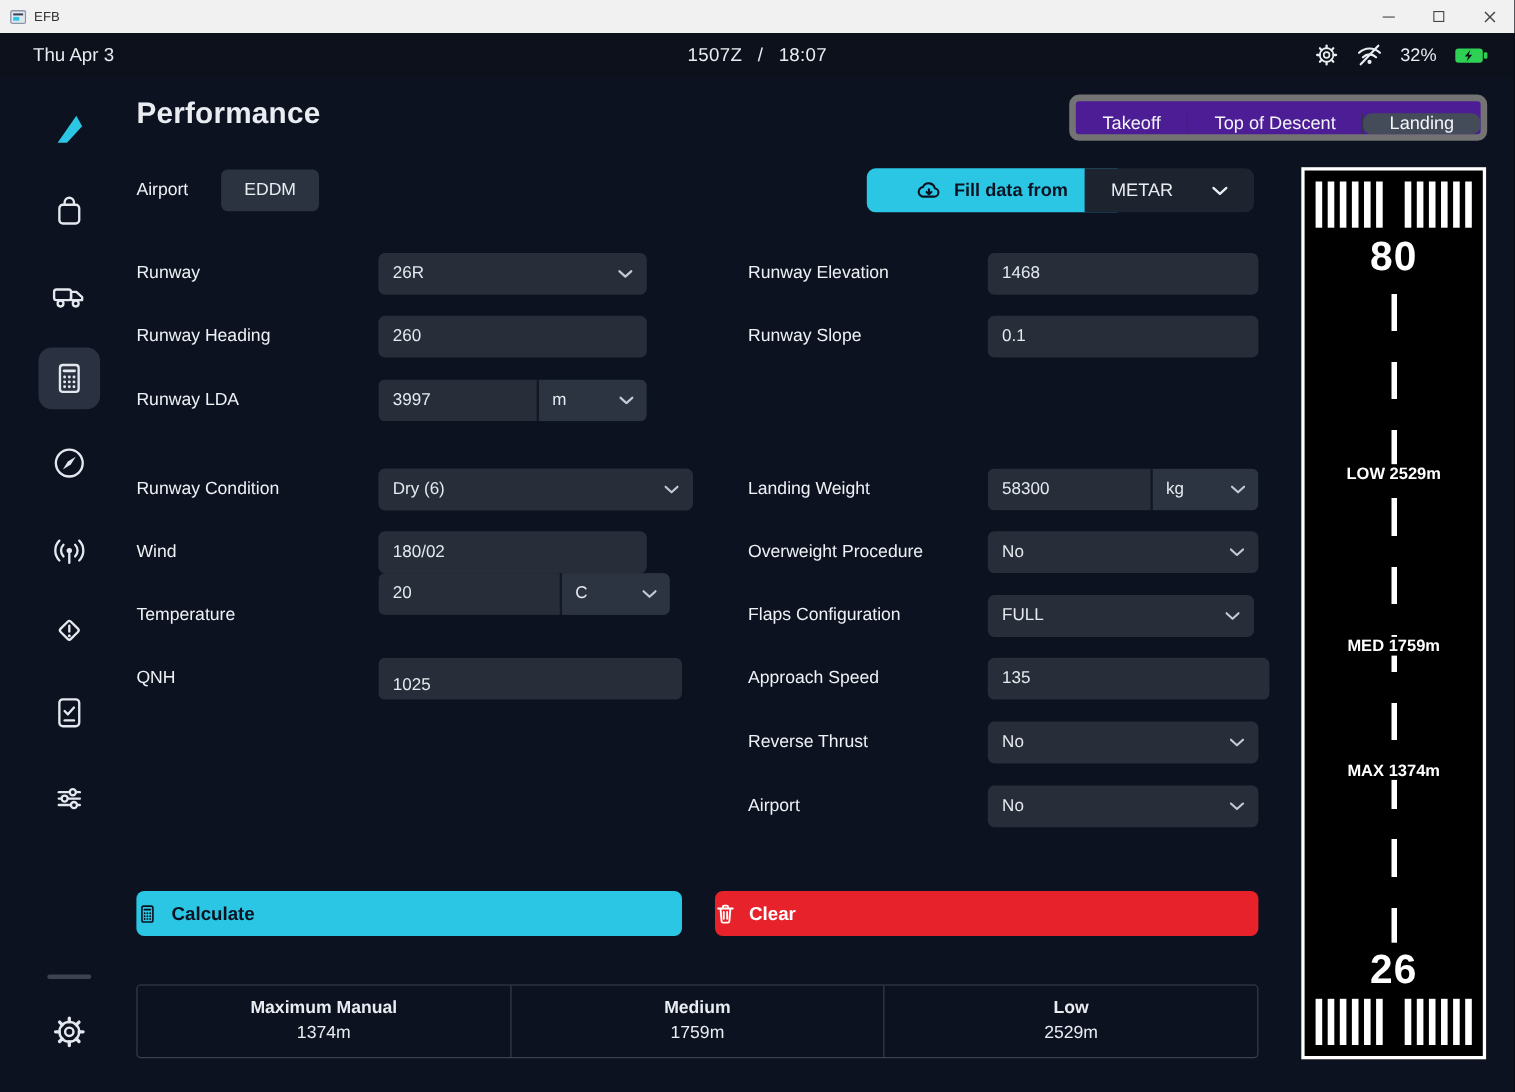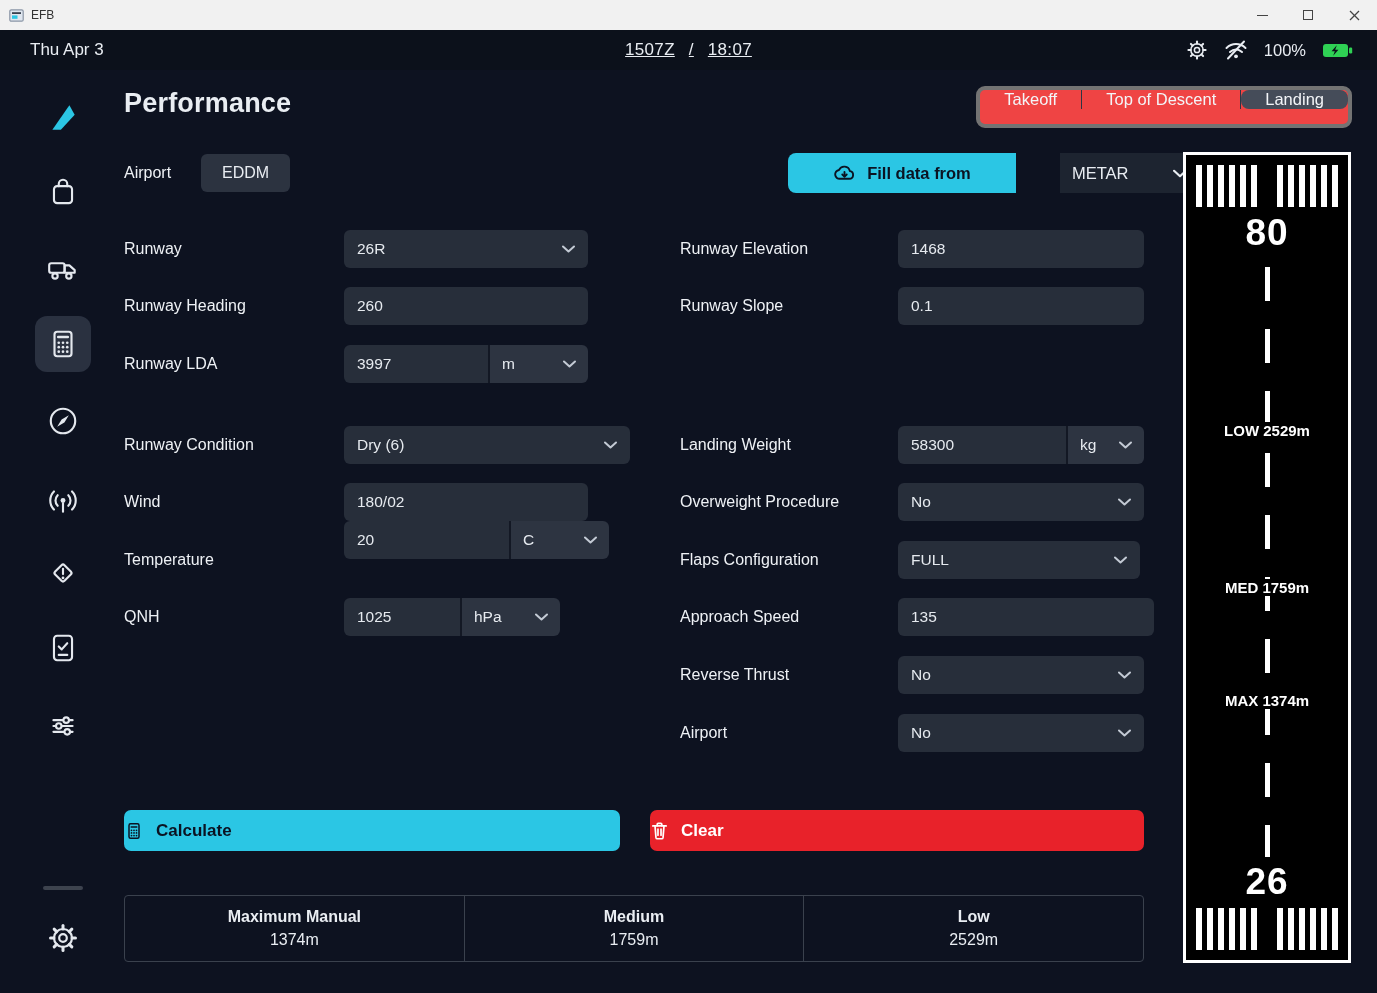--- a/index.html
+++ b/index.html
@@ -16,33 +16,33 @@
   .win-btn { width:46px; height:100%; display:flex; align-items:center; justify-content:center; cursor:pointer; }
   .glyph-min { width:11px; height:1px; background:#444; display:block; }
   .glyph-max { width:10px; height:10px; border:1px solid #444; display:block; }
 
   
   .statusbar { position:absolute; left:0; top:30px; width:100%; height:40px; background:#0c111b;
                font-size:17px; }
   .sb-date { position:absolute; left:30px; top:0; height:40px; display:flex; align-items:center; }
   .sb-time { position:absolute; left:0; top:0; width:100%; height:40px; display:flex; align-items:center;
              justify-content:center; letter-spacing:.3px; }
-  .sb-time span { margin:0 7px;text-decoration:underline; }
+  .sb-time span { margin:0 7px; }
   .sb-right { position:absolute; right:24px; top:0; height:40px; display:flex; align-items:center; gap:16px; }
 
   
   .nav-item { position:absolute; left:35px; width:56px; height:56px; display:flex; align-items:center;
               justify-content:center; border-radius:12px; cursor:pointer; }
   .nav-item.active { background:#2a3140; }
   .side-divider { position:absolute; left:43px; top:886px; width:40px; height:4px; border-radius:2px; background:#3d434e; }
 
   
   .page-title { position:absolute; left:124px; top:88px; font-size:27px; font-weight:700; letter-spacing:.2px; }
-  .tabs { position:absolute; right:25px; top:86px; height:42px; display:flex; align-items:flex-start;
-          background:#ef4444; border:4px solid #737373; border-radius:9px; overflow:hidden; }
+  .tabs { position:absolute; right:25px; top:86px; height:42px; display:flex; align-items:flex-end;
+          background:#4c1d95; border:6px solid #737373; border-radius:9px; overflow:hidden; }
   .tab { display:flex; align-items:center; padding:0 24px; font-size:16.5px; color:#f3f5f8; cursor:pointer;
          border-right:1px solid #2e3543; }
   .tab:last-child { border-right:none; }
   .tab.active { background:#454c59; border-radius:8px; }
 
   
   .flabel { position:absolute; height:38px; display:flex; align-items:center; font-size:16px; color:#eef1f5; }
   .field-select { position:absolute; height:38px; background:#272e3a; border-radius:6px;
                   display:flex; align-items:center; justify-content:space-between; padding:0 13px;
                   font-size:15.5px; color:#e6eaef; cursor:pointer; }
@@ -51,23 +51,23 @@
   .unit-group { position:absolute; height:38px; display:flex; border-radius:6px; overflow:hidden; }
   .unit-group input { flex:1; min-width:0; background:#272e3a; border:none; color:#e6eaef;
                       font-size:15.5px; padding:16px 13px; outline:none; font-family:inherit; }
   .unit-select { display:flex; align-items:center; justify-content:space-between; background:#2d3441;
                  border-left:2px solid #131824; padding:0 12px; font-size:15.5px; color:#e6eaef; cursor:pointer; }
   .airport-btn { position:absolute; left:201px; top:154px; height:38px; padding:0 21px; background:#2c3340;
                  border-radius:6px; display:flex; align-items:center; font-size:16px; cursor:pointer; }
   .fill-btn { position:absolute; left:788px; top:153px; width:228px; height:40px; background:#2bc6e4;
               border-radius:8px 0 0 8px; display:flex; align-items:center; justify-content:center; gap:11px;
               color:#0b1322; font-size:16.5px; font-weight:600; cursor:pointer; }
-  .metar-select { position:absolute; left:1060px; top:153px; width:139px; height:40px; background:#1d2430;
+  .metar-select { position:absolute; left:986px; top:153px; width:154px; height:40px; background:#1d2430;
                   border-radius:0 8px 8px 0; display:flex; align-items:center; justify-content:space-between;
-                  padding:0 12px; font-size:16.5px; cursor:pointer; }
+                  padding:0 24px; font-size:16.5px; cursor:pointer; }
 
   
   .btn { position:absolute; top:810px; height:41px; border:none; border-radius:7px; display:flex;
          align-items:center; justify-content:flex-start; gap:12px; font-size:17px; font-weight:700;
          font-family:inherit; cursor:pointer; }
   .btn-calc { left:124px; width:496px; background:#2bc6e4; color:#0b1322; }
   .btn-clear { left:650px; width:494px; background:#e8222a; color:#fff; }
 
   
   .results { position:absolute; left:124px; top:895px; width:1020px; height:67px; border:1px solid #3a414d;
@@ -150,21 +150,21 @@
         </svg>
       </span>
       <span style="display:inline-flex;">
         <svg width="24" height="22" viewBox="0 0 24 22" fill="none" stroke="#e9edf2" stroke-width="2" stroke-linecap="round">
           <path d="M2.5 9 C8 3.8, 16 3.8, 21.5 9"></path>
             <path d="M6 13 C9.6 9.6, 14.4 9.6, 18 13"></path>
           <circle cx="12" cy="17.3" r="1.9" fill="#e9edf2" stroke="none"></circle>
             <line x1="4" y1="19.5" x2="20" y2="2.5"></line>
         </svg>
       </span>
-      <span style="font-size:16.5px;">100%</span>
+      <span style="font-size:16.5px;">32%</span>
       <span style="display:inline-flex;">
         <svg width="31" height="17" viewBox="0 0 31 17">
           <rect x="1" y="2" width="25" height="13" rx="3" fill="#2fd154"></rect>
           <rect x="27" y="5.5" width="3.2" height="6" rx="1.2" fill="#2fd154"></rect>
           <path d="M14.8 3.2 L9.6 9.3 h3.2 l-1.6 4.5 5.2-6.1 h-3.2 z" fill="#0c111b"></path>
         </svg>
       </span>
     </div>
   </div>
 
@@ -335,42 +335,42 @@
       <span>C</span>
       <span class="chev">
           <svg width="13" height="8" viewBox="0 0 13 8">
             <polyline points="1,1.5 6.5,6.5 12,1.5" fill="none" stroke="#c3cad4" stroke-width="2" stroke-linecap="round" stroke-linejoin="round"></polyline>
           </svg>
         </span>
     </div>
   </div>
 
   <div class="flabel" style="left:124px; top:598px;">QNH</div>
-  <div class="unit-group" style="left:344px; top:598px; width:216px;">
+  <div class="unit-group" style="left:344px; top:598px; width:276px;flex-direction:column;">
     <input value="1025" style="">
     <div class="unit-select" style="width:100px;">
       <span>hPa</span>
       <span class="chev">
           <svg width="13" height="8" viewBox="0 0 13 8">
             <polyline points="1,1.5 6.5,6.5 12,1.5" fill="none" stroke="#c3cad4" stroke-width="2" stroke-linecap="round" stroke-linejoin="round"></polyline>
           </svg>
         </span>
     </div>
   </div>
 
   <div class="flabel" style="left:680px; top:230px;">Runway Elevation</div>
   <input class="text-input" style="left: 898px; top: 230px; width: 246px;" value="1468">
 
   <div class="flabel" style="left:680px; top:287px;">Runway Slope</div>
   <input class="text-input" style="left: 898px; top: 287px; width: 246px;" value="0.1">
 
   <div class="flabel" style="left:680px; top:426px;">Landing Weight</div>
   <div class="unit-group" style="left:898px; top:426px; width:246px;">
     <input value="58300" style="">
-    <div class="unit-select" style="width:78px;">
+    <div class="unit-select" style="width:98px;">
       <span>kg</span>
       <span class="chev">
           <svg width="13" height="8" viewBox="0 0 13 8">
             <polyline points="1,1.5 6.5,6.5 12,1.5" fill="none" stroke="#c3cad4" stroke-width="2" stroke-linecap="round" stroke-linejoin="round"></polyline>
           </svg>
         </span>
     </div>
   </div>
 
   <div class="flabel" style="left:680px; top:483px;">Overweight Procedure</div>

